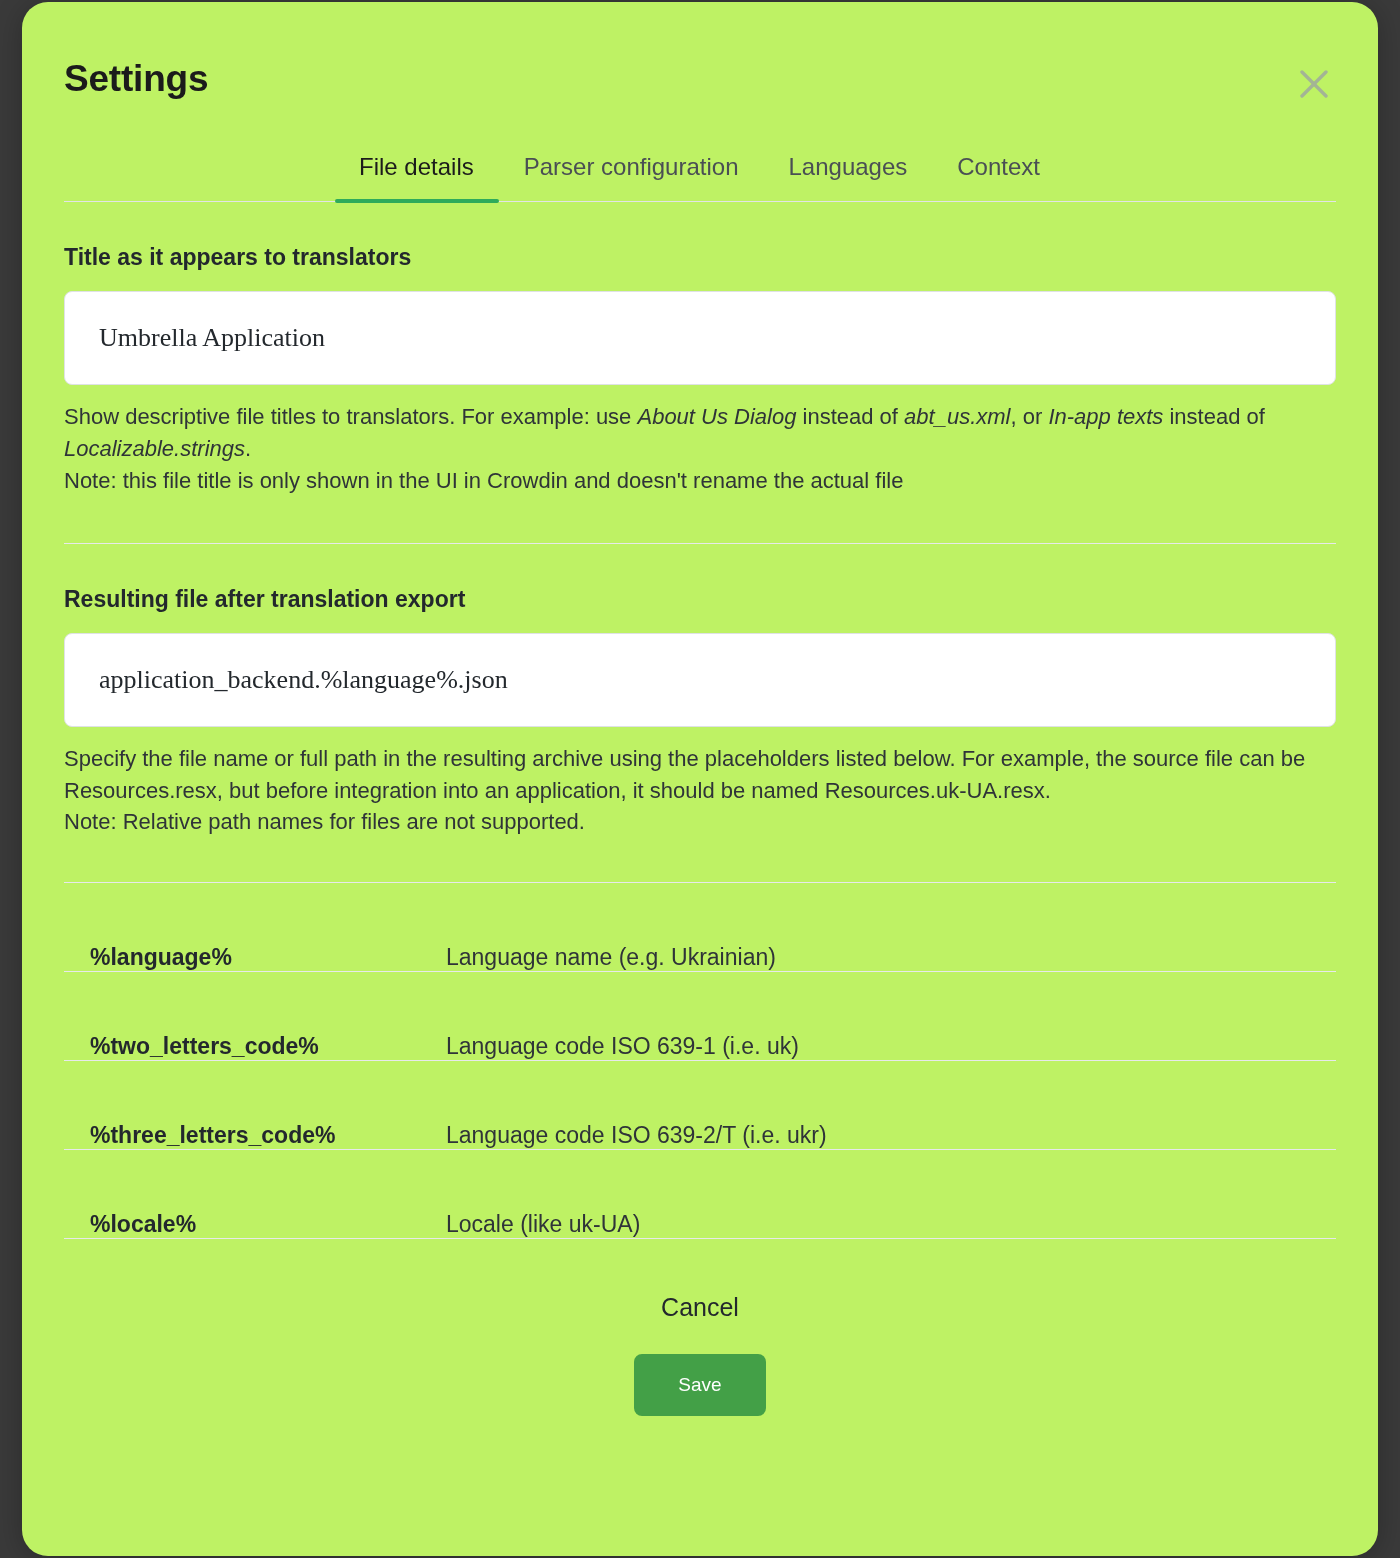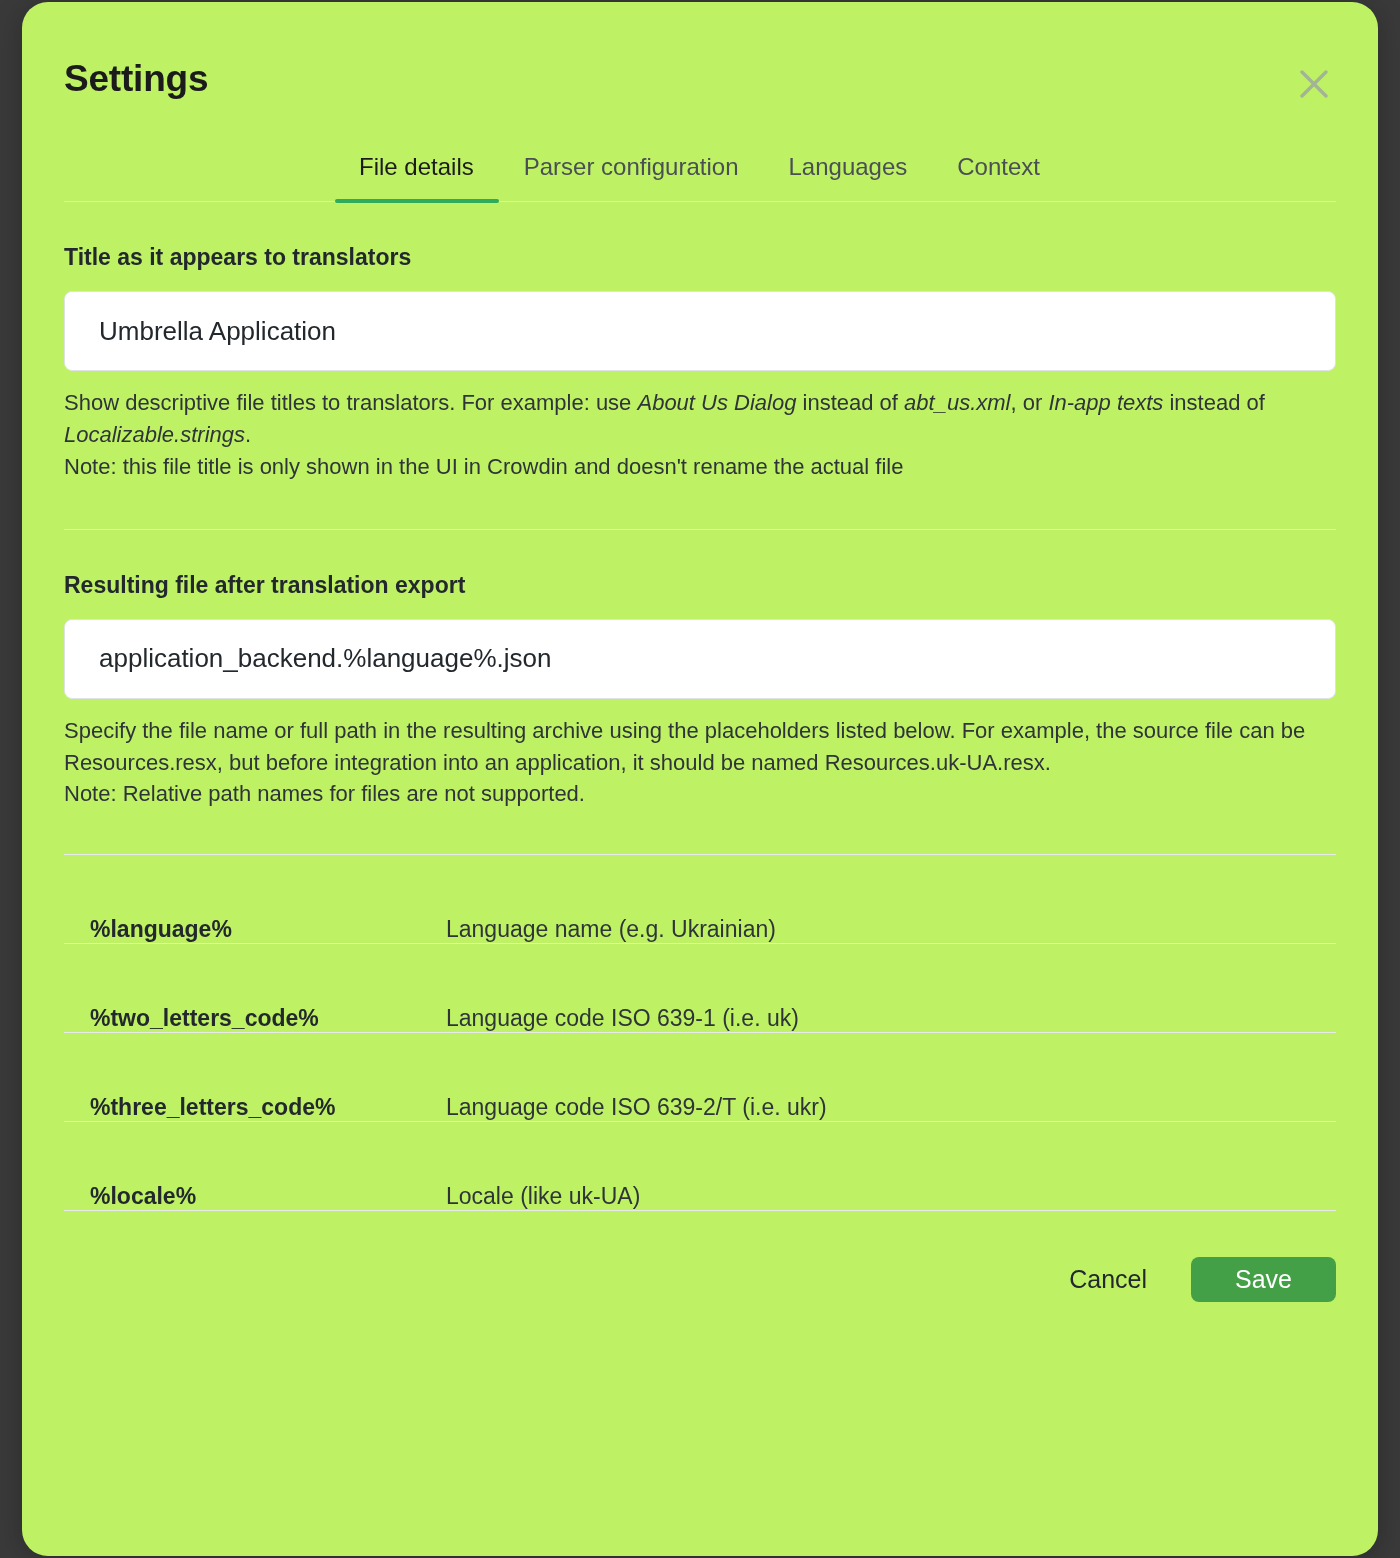--- a/index.html
+++ b/index.html
@@ -84,27 +84,27 @@
   }
   .field-label {
     font-size: 23px;
     font-weight: 600;
     color: #23282d;
     margin-top: 42px;
     margin-bottom: 20px;
   }
   .text-input {
     width: 100%;
-    height: 80px;
+    height: 94px;
     border: 1px solid #dfe2e5;
     border-radius: 8px;
     font-size: 26px;
     color: #23282d;
     padding: 0 34px;
-    font-family: Liberation Sans, sans-serif;
+    font-family: Liberation Serif, serif;
     background: #fff;
     outline: none;
   }
   .help {
     font-size: 22px;
     line-height: 1.45;
     color: #2f3438;
     margin-top: 16px;
   }
   .help em { font-style: italic; }
@@ -137,37 +137,38 @@
     font-size: 23px;
     color: #2f3438;
   }
 
   .footer {
     display: flex;
     justify-content: flex-end;
     align-items: center;
     gap: 14px;
     padding: 36px 42px 0 42px;
+    flex-direction: column;
   }
   .btn-cancel {
     background: none;
     border: none;
     font-size: 25px;
     color: #23282d;
     padding: 18px 30px;
     cursor: pointer;
     font-family: "Liberation Sans", sans-serif;
   }
   .btn-save {
     background: #43a047;
     border: none;
     border-radius: 8px;
     color: #fff;
-    font-size: 25px;
-    padding: 8px 44px;
+    font-size: 19px;
+    padding: 20px 44px;
     cursor: pointer;
     font-family: "Liberation Sans", sans-serif;
   }
 </style>
 </head>
 <body>
 
 <div class="modal">
 
   <div class="modal-header">

